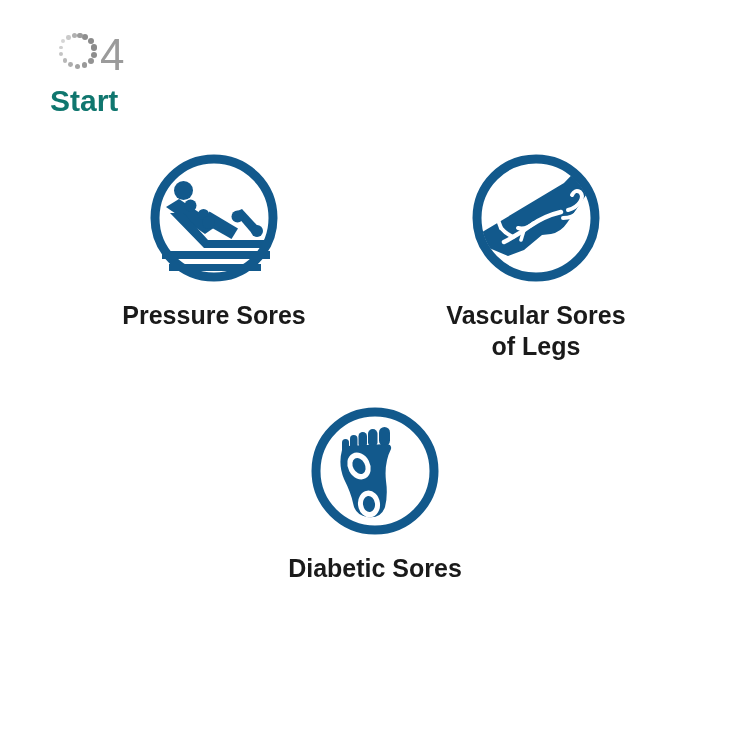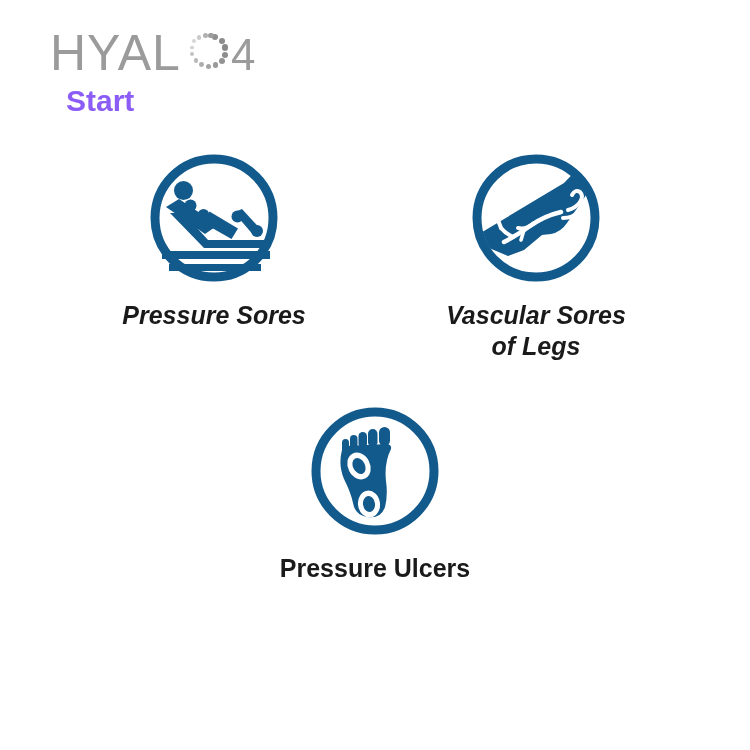--- a/index.html
+++ b/index.html
@@ -53,38 +53,37 @@
     line-height: 44px;
     color: #9b9b9b;
     font-weight: 400;
     margin-left: 1px;
     margin-top: 4px;
   }
   .start-label {
     font-family: "Liberation Sans", sans-serif;
     font-size: 30px;
     font-weight: 700;
-    color: #8b5cf6;
+    color: #0f766e;
     margin-top: 4px;
     letter-spacing: 0px;
-    margin-left: 16px;
   }
 
   
   .grid {
     position: absolute;
     left: 0;
     top: 150px;
     width: 750px;
   }
   .row {
     display: flex;
     justify-content: center;
   }
-  .row-one { gap: 92px; font-style: italic; }
+  .row-one { gap: 92px; }
   .row-two { margin-top: 42px; }
 
   .card {
     width: 230px;
     display: flex;
     flex-direction: column;
     align-items: center;
     cursor: pointer;
   }
   .icon-circle {
@@ -102,21 +101,20 @@
     line-height: 1.22;
     white-space: pre-line;
   }
 </style>
 </head>
 <body>
 
 <div class="brand">
 
   <div class="wordmark">
-    <div class="wordmark-text">HYAL</div>
 
     <div class="dot-ring">
       <span style="width:6.0px;height:6.0px;left:29.5px;top:3.6px;background:#8e8e8e;"></span>
       <span style="width:6.4px;height:6.4px;left:35.6px;top:7.6px;background:#8b8b8b;"></span>
       <span style="width:6.6px;height:6.6px;left:38.9px;top:14.2px;background:#8a8a8a;"></span>
       <span style="width:6.4px;height:6.4px;left:38.8px;top:21.6px;background:#8d8d8d;"></span>
       <span style="width:6.0px;height:6.0px;left:35.6px;top:28.0px;background:#939393;"></span>
       <span style="width:5.6px;height:5.6px;left:29.8px;top:32.3px;background:#9a9a9a;"></span>
       <span style="width:5.2px;height:5.2px;left:22.9px;top:33.8px;background:#a3a3a3;"></span>
       <span style="width:4.8px;height:4.8px;left:16.2px;top:32.4px;background:#adadad;"></span>
@@ -211,16 +209,16 @@
                    Q81 92 79 78 Q77 60 84 46 Q85 42 80 41 L40 43 Q35 43 35 47 Z"></path>
         </g>
 
         <g>
           <ellipse cx="52" cy="63" rx="11" ry="14" transform="rotate(-28 52 63)" fill="#ffffff"></ellipse>
           <ellipse cx="52" cy="63" rx="6" ry="8.5" transform="rotate(-28 52 63)" fill="#12598c"></ellipse>
           <ellipse cx="62" cy="101" rx="11" ry="13.5" transform="rotate(-8 62 101)" fill="#ffffff"></ellipse>
           <ellipse cx="62" cy="101" rx="6" ry="8" transform="rotate(-8 62 101)" fill="#12598c"></ellipse>
         </g>
       </svg>
-      <div class="card-label">Pressure Ulcers</div>
+      <div class="card-label">Diabetic Sores</div>
     </div>
   </div>
 </div>
 
 </body></html>

